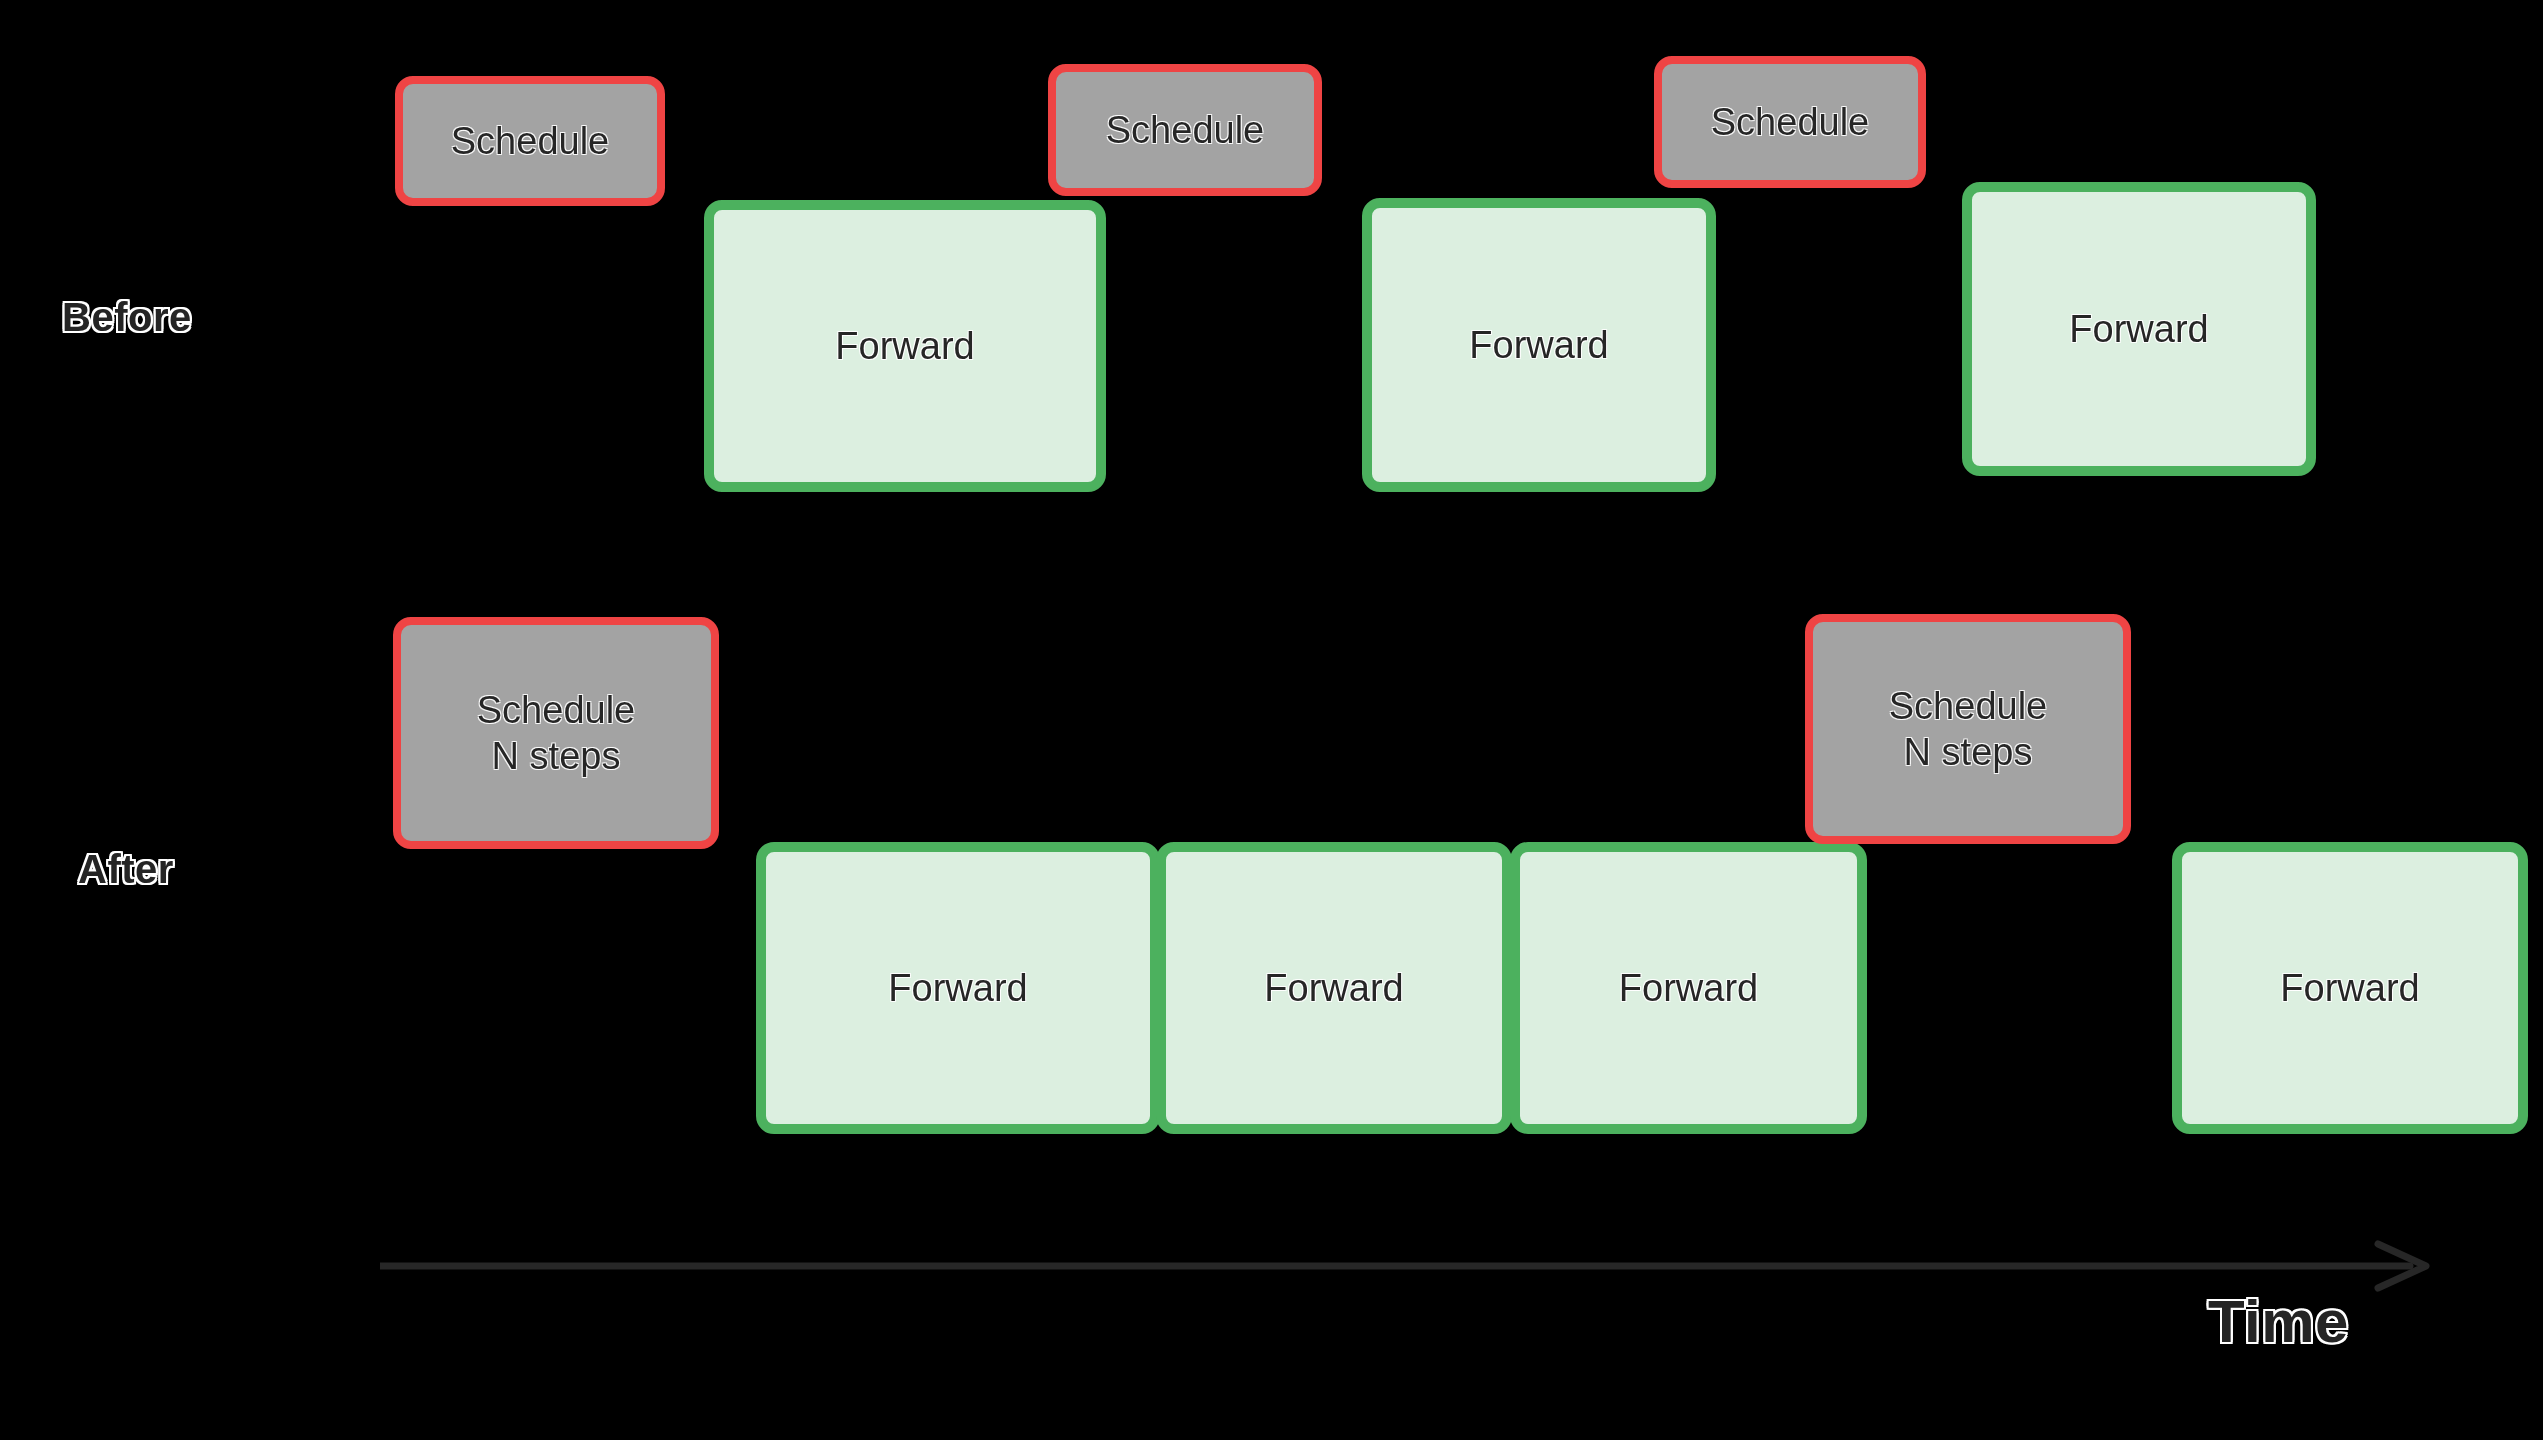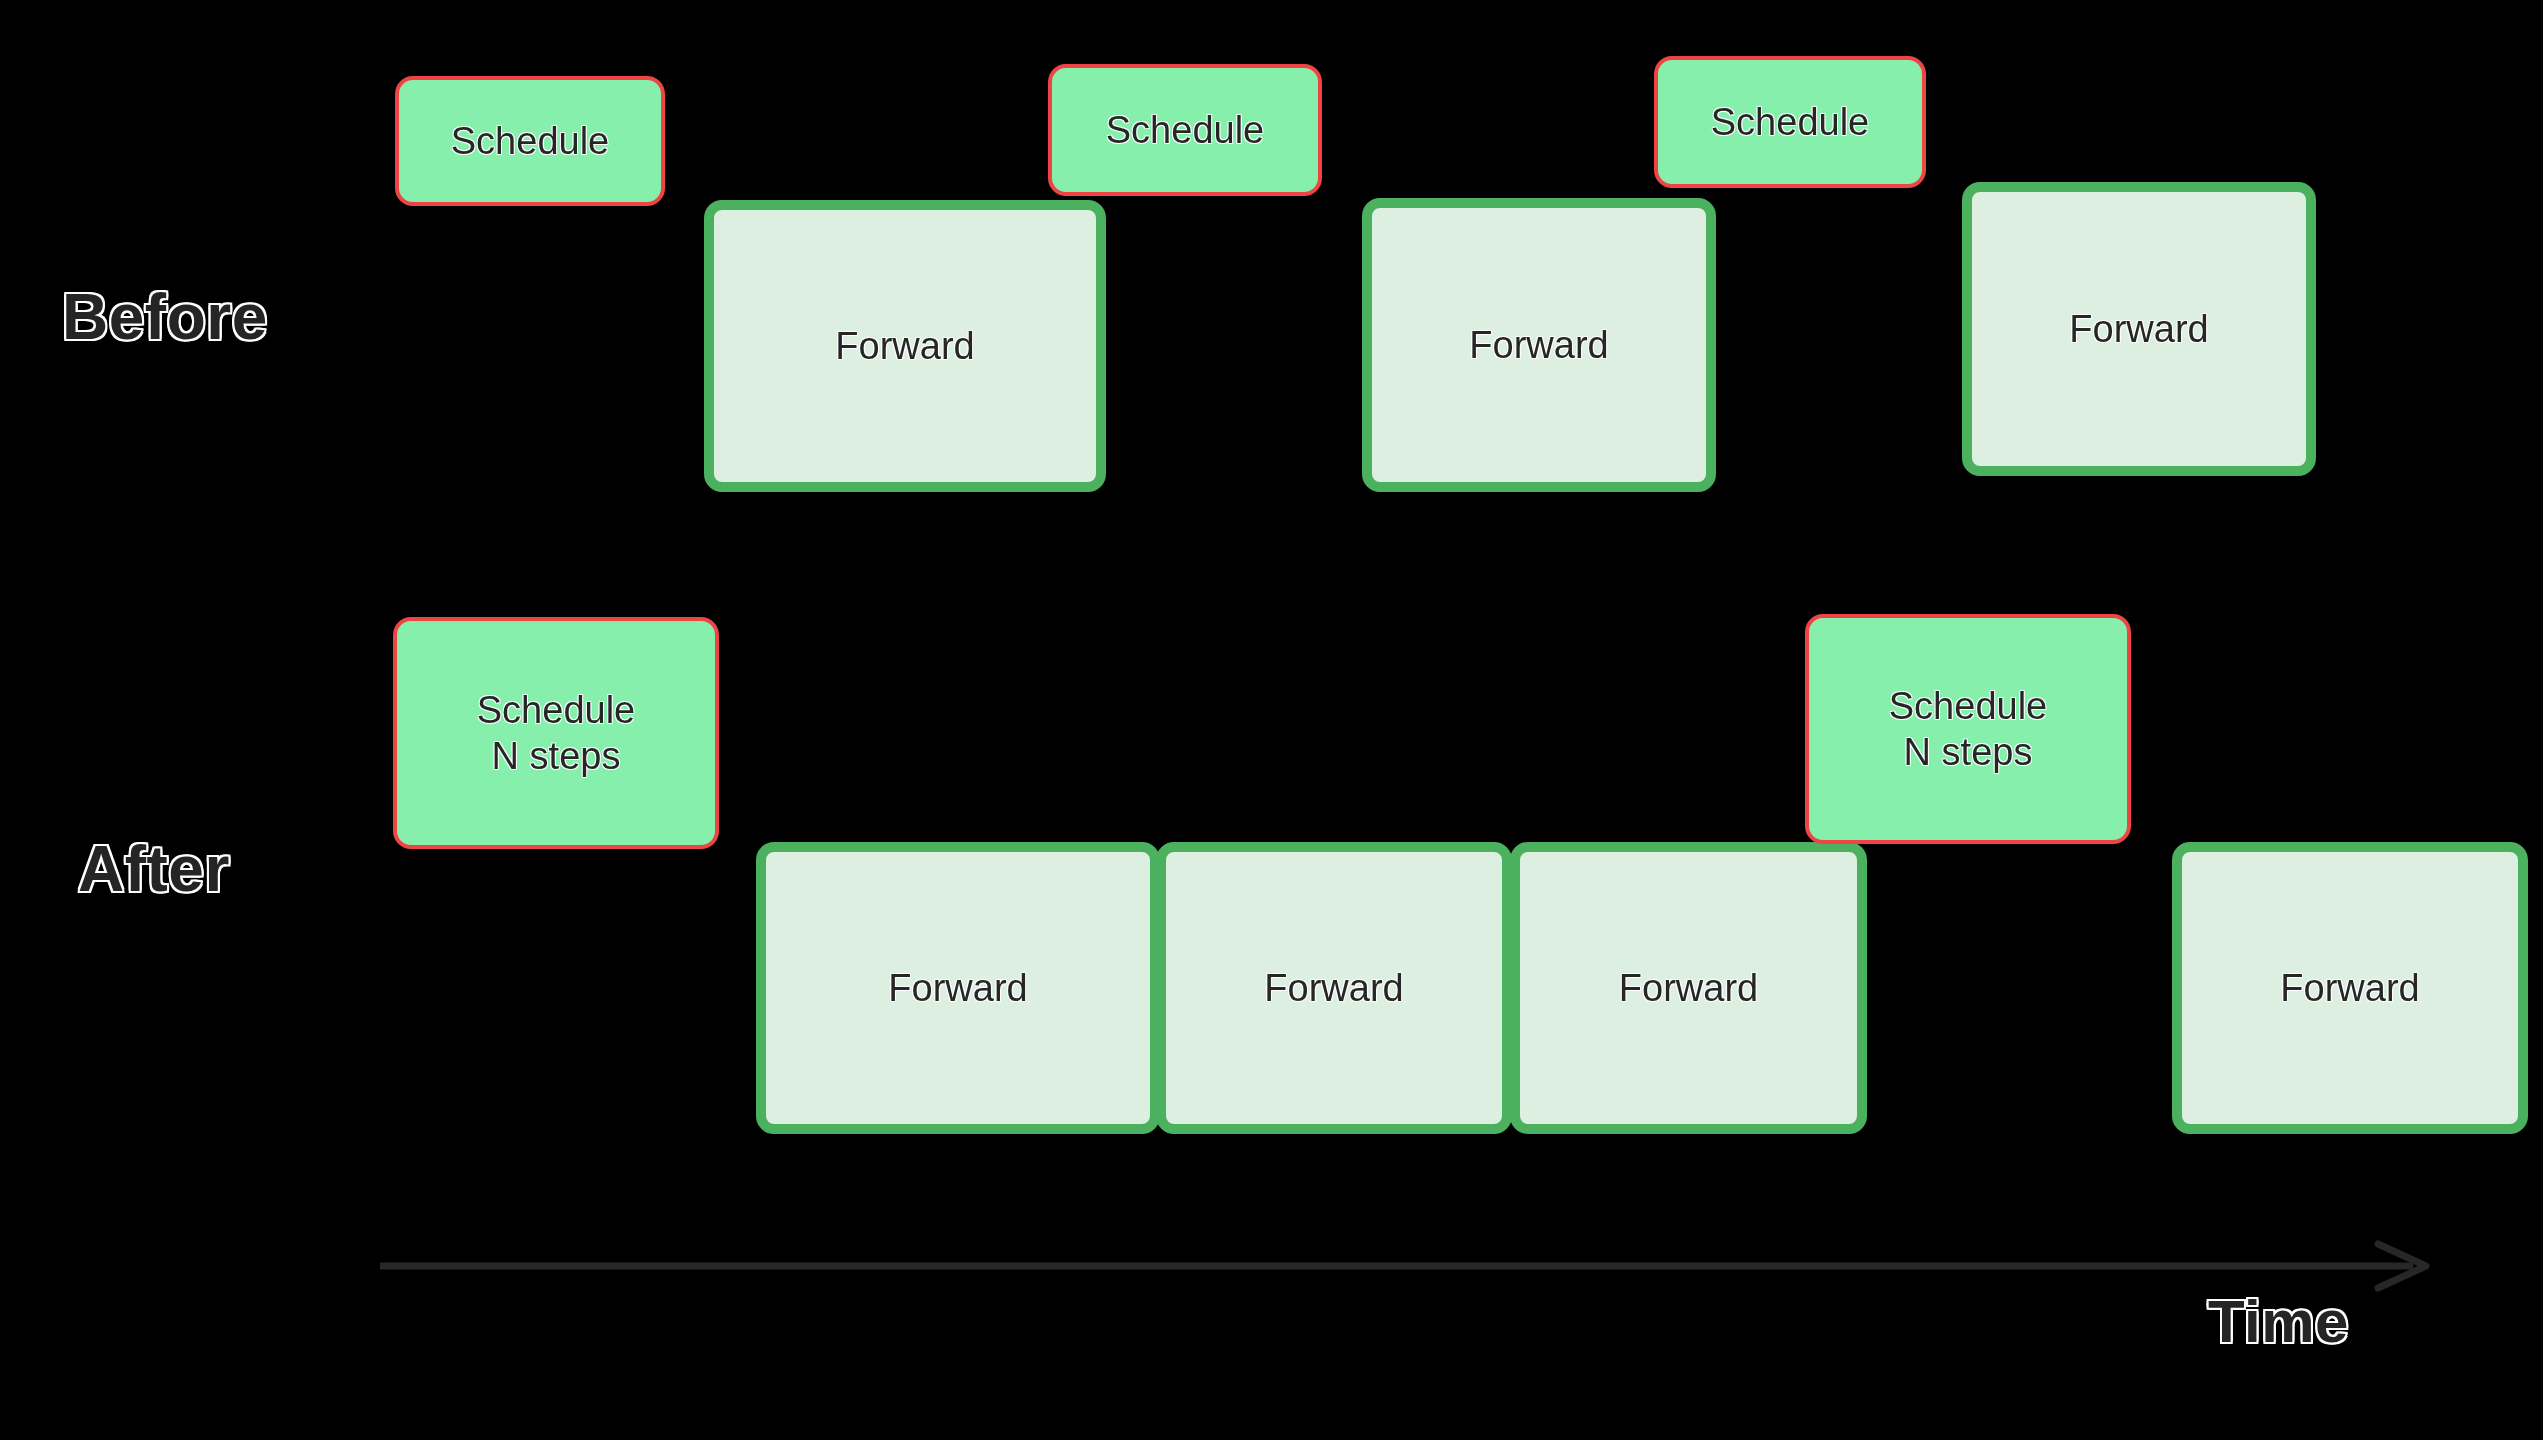--- a/index.html
+++ b/index.html
@@ -14,21 +14,21 @@
     background: #000000;
     overflow: hidden;
     font-family: "Liberation Sans", sans-serif;
   }
 
   
   .row-label {
     position: absolute;
     font-family: "Liberation Sans", sans-serif;
     font-weight: bold;
-    font-size: 64px;
+    font-size: 40px;
     line-height: 62px;
     color: #252525;
     letter-spacing: 0.5px;
     white-space: nowrap;
     -webkit-text-stroke: 3px #ffffff;
     paint-order: stroke fill;
     text-shadow:
       -2px -2px 0 #ffffff,
        2px -2px 0 #ffffff,
       -2px  2px 0 #ffffff,
@@ -56,22 +56,22 @@
     line-height: 46px;
     color: #262626;
     white-space: pre-line;
     text-shadow:
       -1px -1px 0 rgba(255,255,255,0.85),
        1px -1px 0 rgba(255,255,255,0.85),
       -1px  1px 0 rgba(255,255,255,0.85),
        1px  1px 0 rgba(255,255,255,0.85);
   }
   .block.schedule {
-    background: #86efac;
-    border: 4px solid #ef4444;
+    background: #a3a3a3;
+    border: 8px solid #ef4444;
   }
   .block.forward {
     background: #dcefe0;
     border: 10px solid #4cb15e;
     margin-left: 44px;
   }
 
   
   #time-axis {
     position: absolute;

